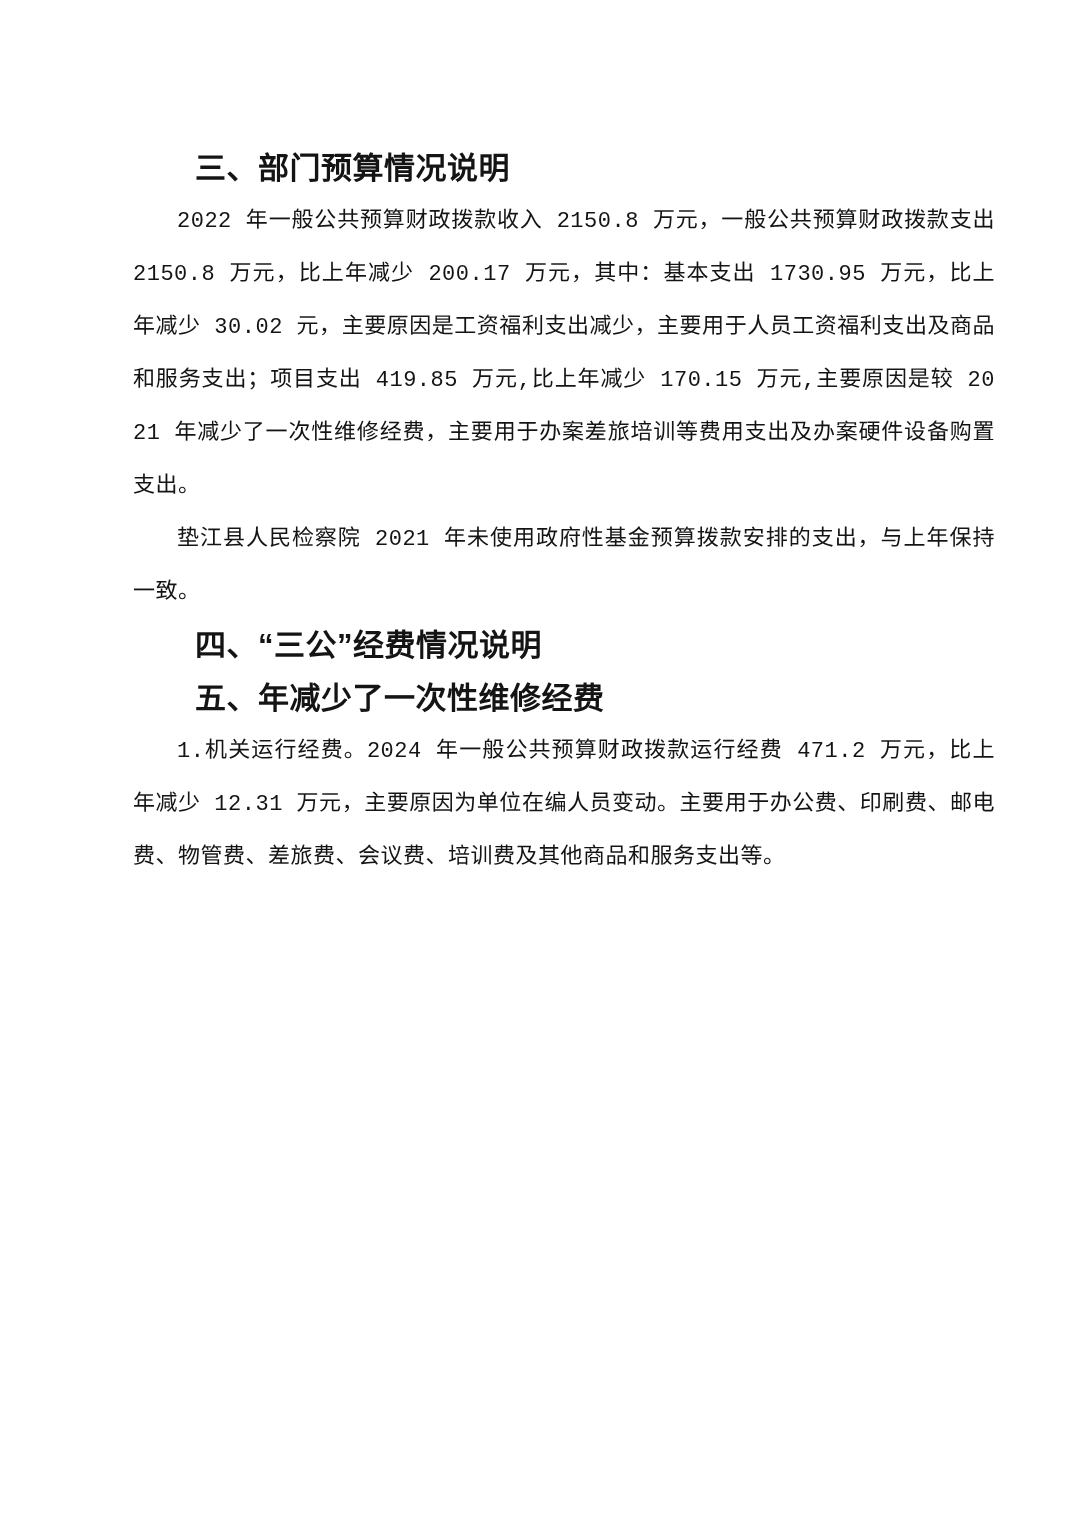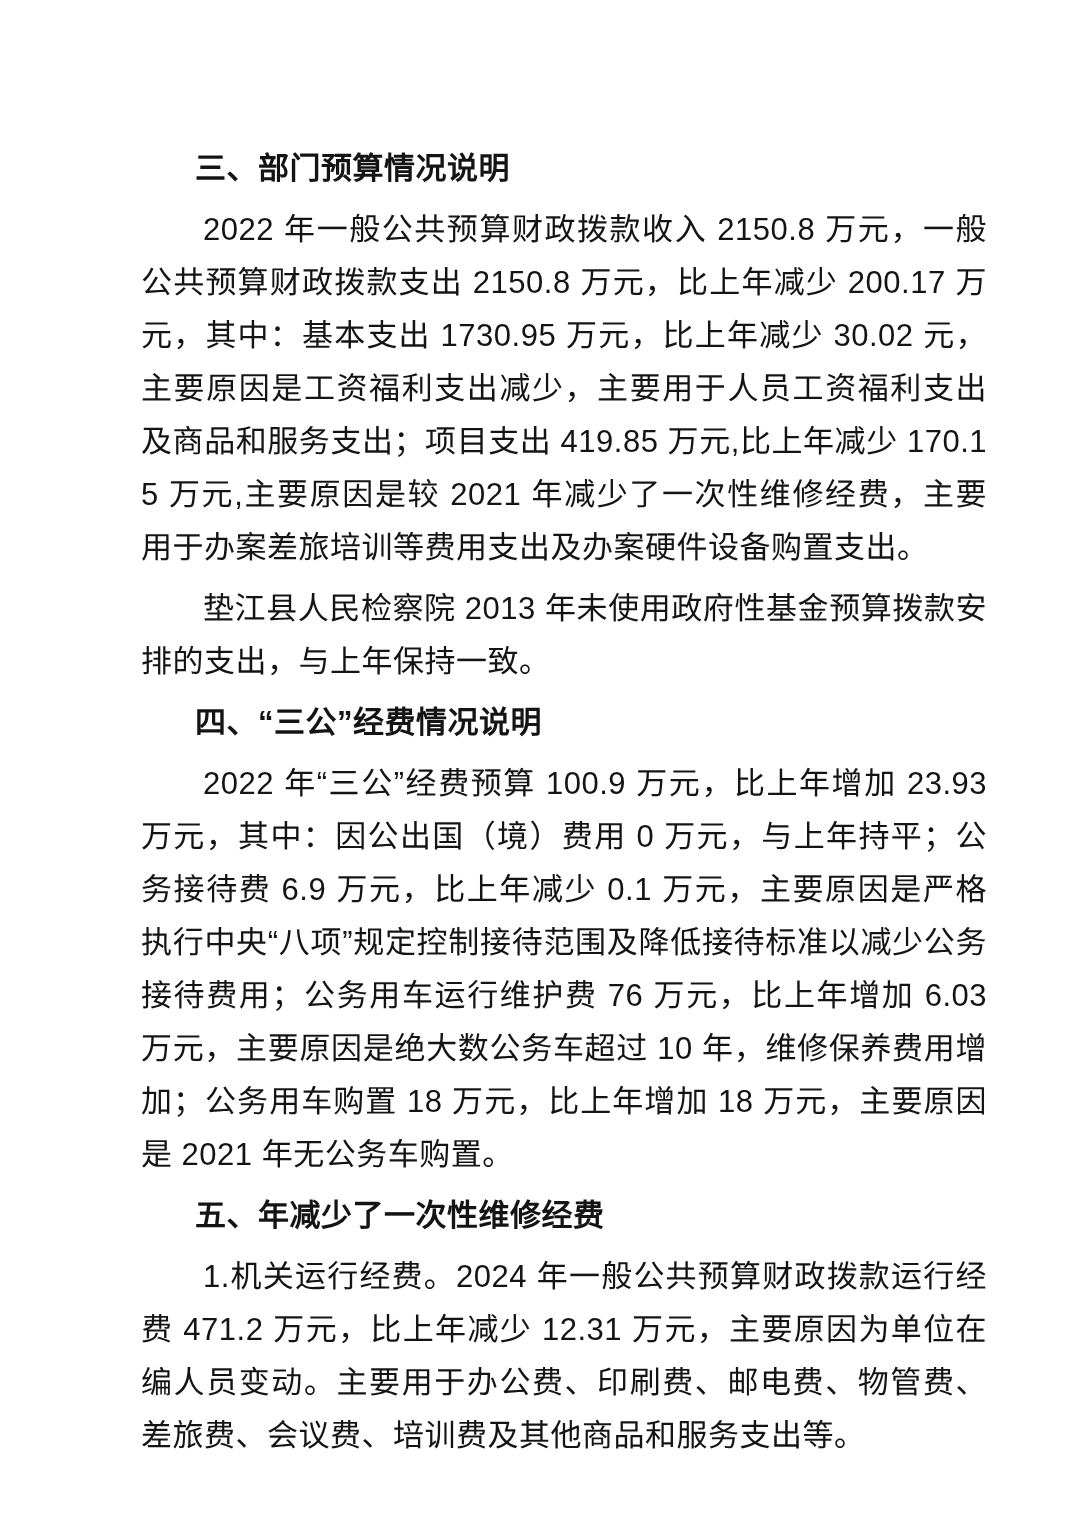--- a/index.html
+++ b/index.html
@@ -15,23 +15,23 @@
   }
   .page {
     box-sizing: border-box;
     width: 1074px;
     height: 1476px;
     padding: 142px 79px 0 133px;
     background: #ffffff;
     border-radius: 20px;
   }
   .doc-paragraph {
-    margin: 8px;
-    font-family: Liberation Sans, sans-serif;
-    font-size: 31px;
+    margin: 0;
+    font-family: Liberation Mono, monospace;
+    font-size: 22px;
     line-height: 53px;
     text-indent: 2em;
     text-align: justify;
     text-align-last: left;
     letter-spacing: 0.5px;
     word-break: break-all;
   }
   .doc-heading {
     margin: 0;
     font-family: "Liberation Sans", "DejaVu Sans", sans-serif;
@@ -44,22 +44,21 @@
   }
 </style>
 </head>
 <body>
 
 <div class="page">
   <h2 class="doc-heading">三、部门预算情况说明</h2>
 
   <p class="doc-paragraph">2022 年一般公共预算财政拨款收入 2150.8 万元，一般公共预算财政拨款支出 2150.8 万元，比上年减少 200.17 万元，其中：基本支出 1730.95 万元，比上年减少 30.02 元，主要原因是工资福利支出减少，主要用于人员工资福利支出及商品和服务支出；项目支出 419.85 万元,比上年减少 170.15 万元,主要原因是较 2021 年减少了一次性维修经费，主要用于办案差旅培训等费用支出及办案硬件设备购置支出。</p>
 
-  <p class="doc-paragraph">垫江县人民检察院 2013 年未使用政府性基金预算拨款安排的支出，与上年保持一致。</p>
+  <p class="doc-paragraph">垫江县人民检察院 2021 年未使用政府性基金预算拨款安排的支出，与上年保持一致。</p>
 
   <h2 class="doc-heading">四、“三公”经费情况说明</h2>
 
-  <p class="doc-paragraph">2022 年“三公”经费预算 100.9 万元，比上年增加 23.93 万元，其中：因公出国（境）费用 0 万元，与上年持平；公务接待费 6.9 万元，比上年减少 0.1 万元，主要原因是严格执行中央“八项”规定控制接待范围及降低接待标准以减少公务接待费用；公务用车运行维护费 76 万元，比上年增加 6.03 万元，主要原因是绝大数公务车超过 10 年，维修保养费用增加；公务用车购置 18 万元，比上年增加 18 万元，主要原因是 2021 年无公务车购置。</p>
 
   <h2 class="doc-heading">五、年减少了一次性维修经费</h2>
 
   <p class="doc-paragraph">1.机关运行经费。2024 年一般公共预算财政拨款运行经费 471.2 万元，比上年减少 12.31 万元，主要原因为单位在编人员变动。主要用于办公费、印刷费、邮电费、物管费、差旅费、会议费、培训费及其他商品和服务支出等。</p>
 </div>
 
 </body></html>

